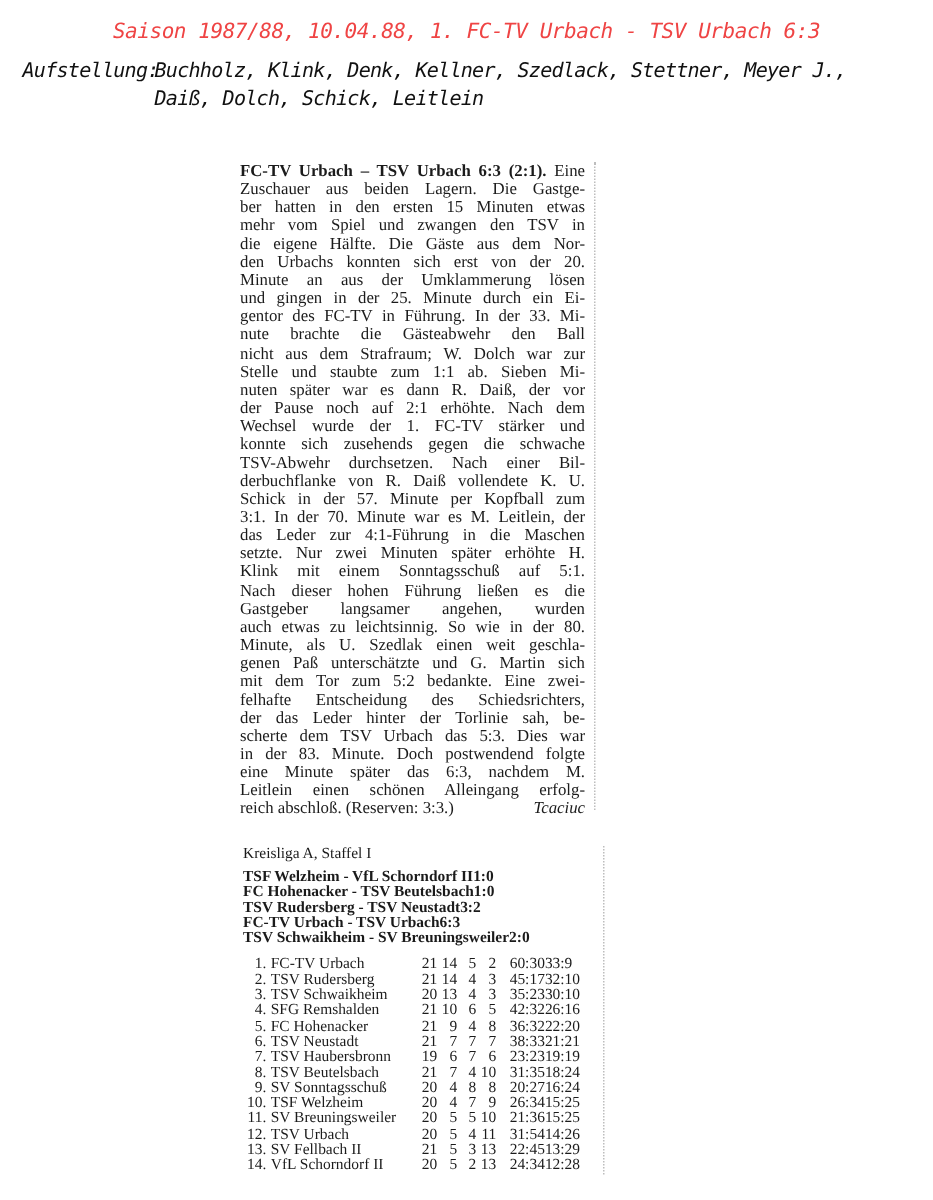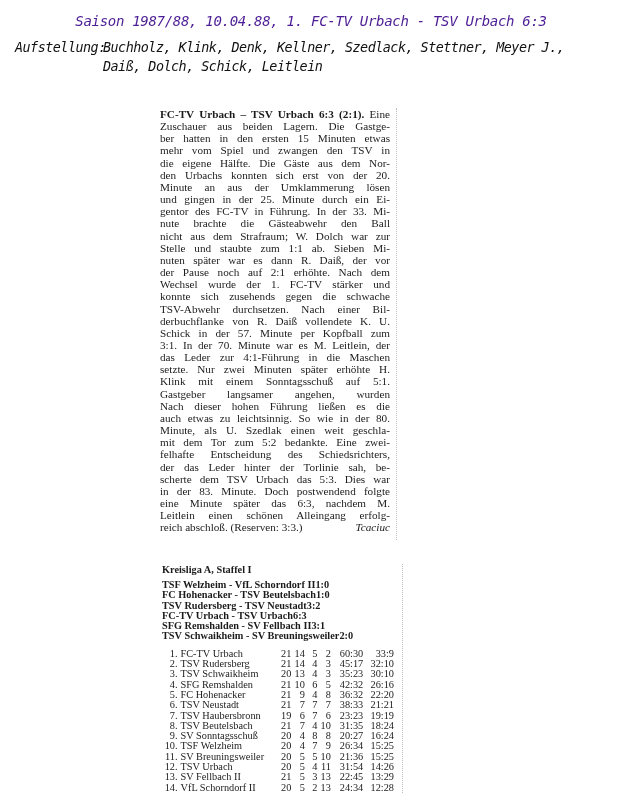--- a/index.html
+++ b/index.html
@@ -2,21 +2,21 @@
 <html><head>
   <meta charset="utf-8">
   <style>
     html, body { margin: 0; padding: 0; }
     body {
       width: 622px; height: 800px; background: #ffffff; position: relative; overflow: hidden;
       color: #1a1a1a;
     }
     .header-title {
       position: absolute; left: 0; top: 13px; width: 622px; text-align: center;
-      font-family: "DejaVu Sans Mono", monospace; font-style: italic; font-size: 14px; color: #4c1d95;
+      font-family: "DejaVu Sans Mono", monospace; font-style: italic; font-size: 14px; color: #ef4444;
       letter-spacing: -0.3px;
     }
     .lineup {
       position: absolute; left: 15px; top: 38px; width: 600px;
       font-family: "DejaVu Sans Mono", monospace; font-style: italic; font-size: 13.4px; color: #111;
       letter-spacing: -0.5px; line-height: 19px;
     }
     .lineup .lbl { display: inline-block; width: 88px; }
     .lineup .row2 { padding-left: 88px; }
     .article {
@@ -27,29 +27,29 @@
     }
     .article .ln { display: block; white-space: nowrap; text-align: justify; text-align-last: justify; }
     .article .ln.last { text-align-last: left; }
     .article b { font-weight: bold; }
     .author { float: right; font-style: italic; }
     .league {
       position: absolute; left: 162px; top: 564px; width: 236px;
       font-family: "Liberation Serif", serif; font-size: 10.3px; color: #1b1b1b;
       border-right: 1px dotted #bdbdbd; padding-right: 4px;
     }
-    .league-title { font-weight: bold; margin-bottom: 5px; }
+    .league-title { font-weight: normal; margin-bottom: 5px; }
     .results .res { display: flex; justify-content: flex-start; font-weight: bold; line-height: 10.3px; }
     table.standings { border-collapse: collapse; margin-top: 7px; width: 232px; }
     table.standings td { padding: 0; line-height: 10.3px; font-size: 10.3px; white-space: nowrap; }
     td.pos { text-align: right; width: 16px; padding-right: 3px !important; }
     td.team { width: 100px; }
     td.num { text-align: right; width: 14px; }
     td.goals { text-align: right; width: 34px; }
-    td.pts { text-align: right; width: 32px; }
+    td.pts { width: 32px; }
   </style>
 </head>
 <body>
 
 <div class="header-title">Saison 1987/88, 10.04.88, 1. FC-TV Urbach - TSV Urbach 6:3</div>
 
 <div class="lineup">
   <div><span class="lbl">Aufstellung:</span><span>Buchholz, Klink, Denk, Kellner, Szedlack, Stettner, Meyer J.,</span></div>
   <div class="row2">Daiß, Dolch, Schick, Leitlein</div>
 </div>
@@ -72,24 +72,25 @@
       <span class="ln">der Pause noch auf 2:1 erhöhte. Nach dem</span>
       <span class="ln">Wechsel wurde der 1. FC-TV stärker und</span>
       <span class="ln">konnte sich zusehends gegen die schwache</span>
       <span class="ln">TSV-Abwehr durchsetzen. Nach einer Bil-</span>
       <span class="ln">derbuchflanke von R. Daiß vollendete K. U.</span>
       <span class="ln">Schick in der 57. Minute per Kopfball zum</span>
       <span class="ln">3:1. In der 70. Minute war es M. Leitlein, der</span>
       <span class="ln">das Leder zur 4:1-Führung in die Maschen</span>
       <span class="ln">setzte. Nur zwei Minuten später erhöhte H.</span>
       <span class="ln">Klink mit einem Sonntagsschuß auf 5:1.</span>
+      <span class="ln">Nach dieser hohen Führung ließen es die</span>
       <span class="ln">Gastgeber langsamer angehen, wurden</span>
-      <span class="ln">Nach dieser hohen Führung ließen es die</span>
       <span class="ln">auch etwas zu leichtsinnig. So wie in der 80.</span>
       <span class="ln">Minute, als U. Szedlak einen weit geschla-</span>
+      <span class="ln">genen Paß unterschätzte und G. Martin sich</span>
       <span class="ln">mit dem Tor zum 5:2 bedankte. Eine zwei-</span>
       <span class="ln">felhafte Entscheidung des Schiedsrichters,</span>
       <span class="ln">der das Leder hinter der Torlinie sah, be-</span>
       <span class="ln">scherte dem TSV Urbach das 5:3. Dies war</span>
       <span class="ln">in der 83. Minute. Doch postwendend folgte</span>
       <span class="ln">eine Minute später das 6:3, nachdem M.</span>
       <span class="ln">Leitlein einen schönen Alleingang erfolg-</span>
       <span class="ln last"><span>reich abschloß. (Reserven: 3:3.)</span><span class="author">Tcaciuc</span></span>
     </div>
 </div>
@@ -107,24 +108,20 @@
       </div>
       <div class="res">
         <span>TSV Rudersberg - TSV Neustadt</span>
         <span>3:2</span>
       </div>
       <div class="res">
         <span>FC-TV Urbach - TSV Urbach</span>
         <span>6:3</span>
       </div>
       <div class="res">
-        <span>SFG Remshalden - SV Fellbach II</span>
-        <span>3:1</span>
-      </div>
-      <div class="res">
         <span>TSV Schwaikheim - SV Breuningsweiler</span>
         <span>2:0</span>
       </div>
     </div>
   <table class="standings">
     <tbody id="standings">
         <tr>
           <td class="pos">1.</td>
           <td class="team">FC-TV Urbach</td>
           <td class="num">21</td>

